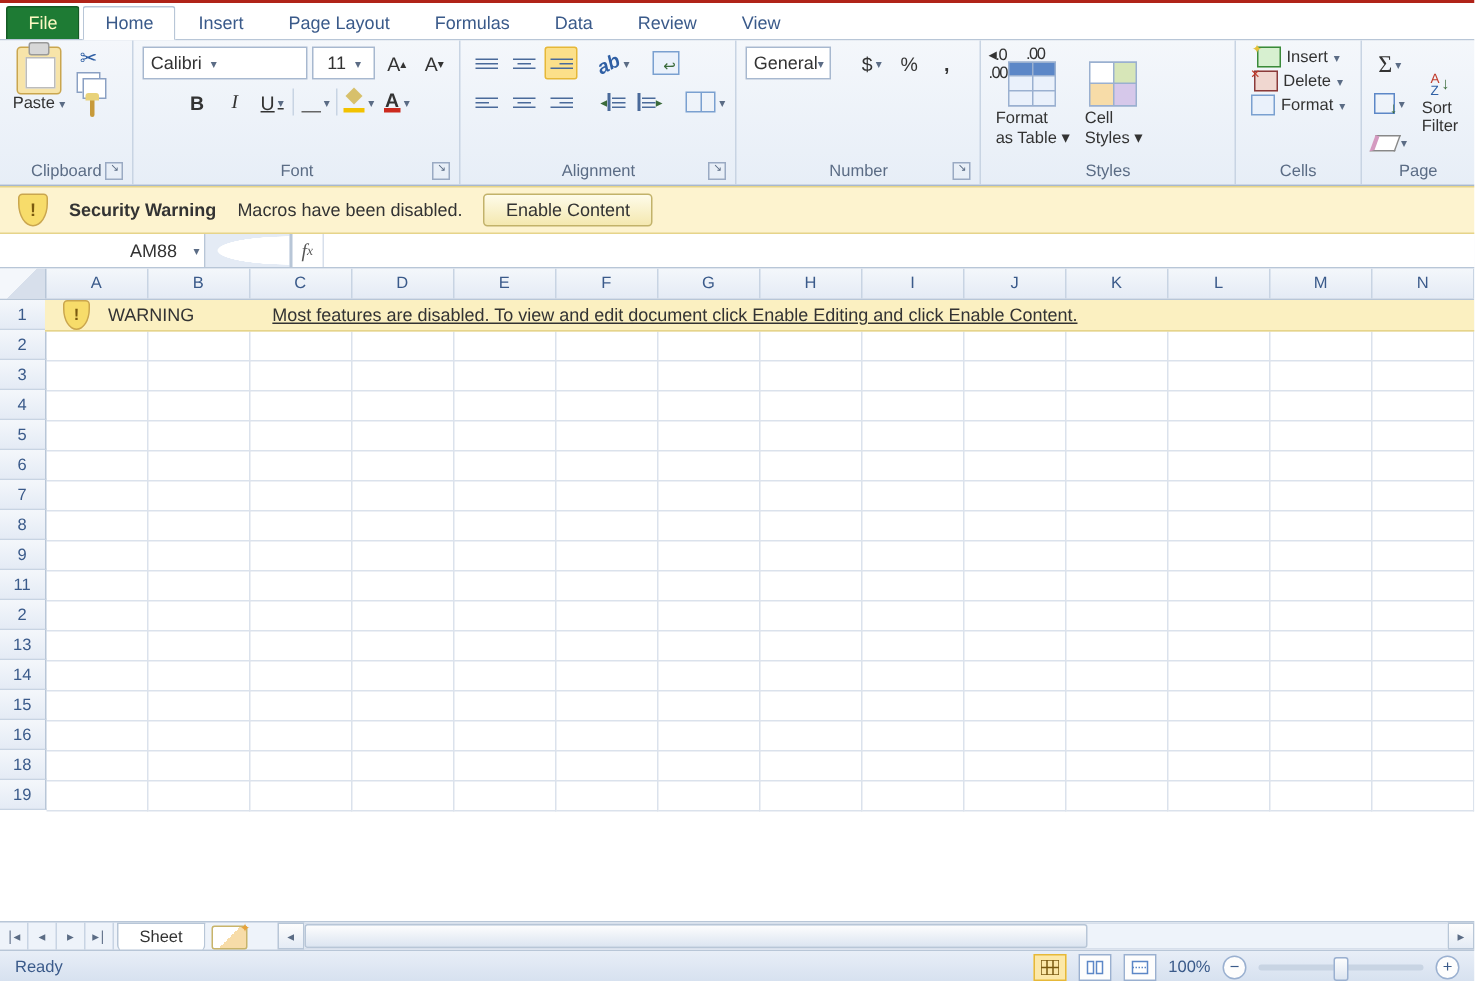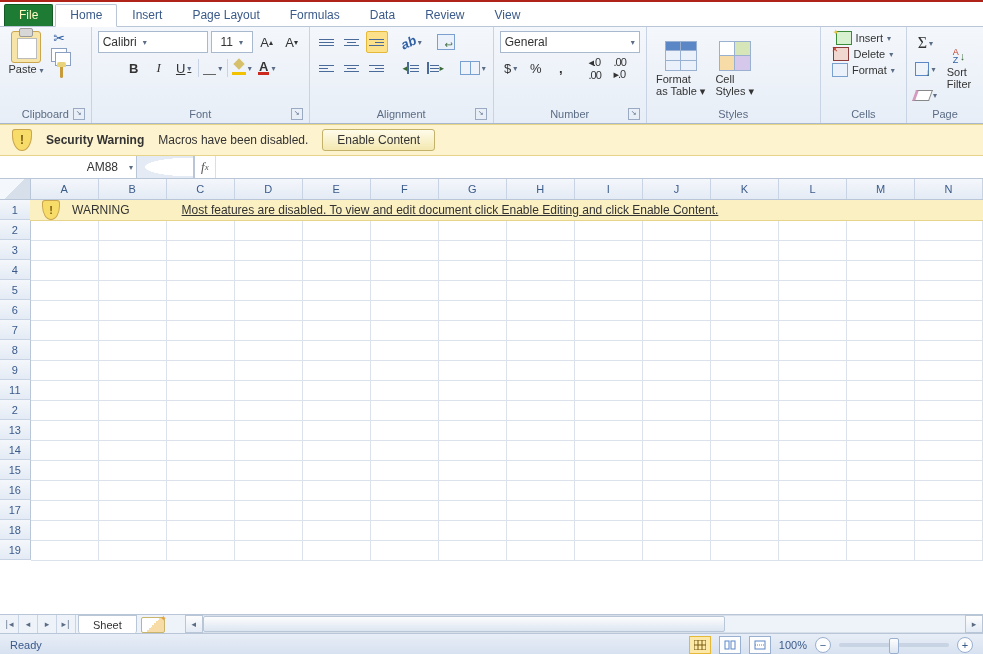--- a/index.html
+++ b/index.html
@@ -315,21 +315,21 @@
           <div style="width:6px"></div>
           <div class="btn split">
               <span class="merge-ic"></span>
             </div>
         </div>
       </div>
       <div class="group-label"><span>Alignment</span><span class="launcher">↘</span></div>
     </div>
 
     <div class="group" style="width:150px">
-      <div class="group-body" style="flex-direction:column;align-items:flex-start;gap:4px">
+      <div class="group-body" style="flex-direction:row;align-items:flex-start;gap:16px">
         <div class="combo" style="width:130px">
             <span>General</span>
             <span class="arrow" style="margin-left:auto">▾</span>
           </div>
         <div class="row">
           <div class="btn split">$</div>
           <div class="btn">%</div>
           <div class="btn">
               <b>,</b>
             </div>
@@ -710,37 +710,20 @@
           <div class="cell cG"></div>
           <div class="cell cH"></div>
           <div class="cell cI"></div>
           <div class="cell cJ"></div>
           <div class="cell cK"></div>
           <div class="cell cL"></div>
           <div class="cell cM"></div>
           <div class="cell cN"></div>
         </div>
         <div class="row-line">
-          <div class="row-h">17</div>
-          <div class="cell cA"></div>
-          <div class="cell cB"></div>
-          <div class="cell cC"></div>
-          <div class="cell cD"></div>
-          <div class="cell cE"></div>
-          <div class="cell cF"></div>
-          <div class="cell cG"></div>
-          <div class="cell cH"></div>
-          <div class="cell cI"></div>
-          <div class="cell cJ"></div>
-          <div class="cell cK"></div>
-          <div class="cell cL"></div>
-          <div class="cell cM"></div>
-          <div class="cell cN"></div>
-        </div>
-        <div class="row-line">
           <div class="row-h">18</div>
           <div class="cell cA"></div>
           <div class="cell cB"></div>
           <div class="cell cC"></div>
           <div class="cell cD"></div>
           <div class="cell cE"></div>
           <div class="cell cF"></div>
           <div class="cell cG"></div>
           <div class="cell cH"></div>
           <div class="cell cI"></div>

